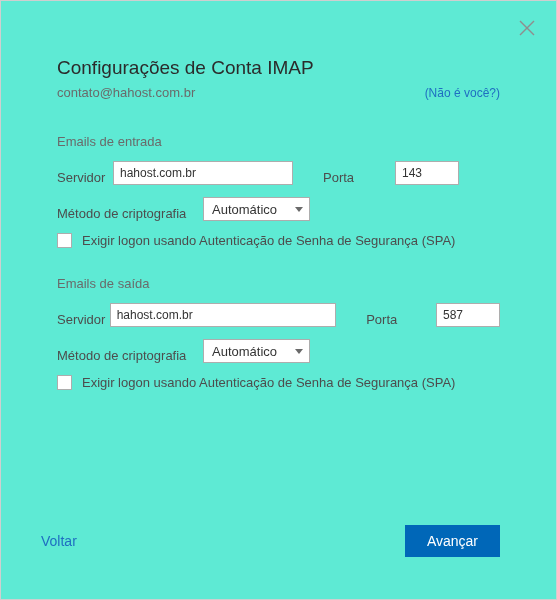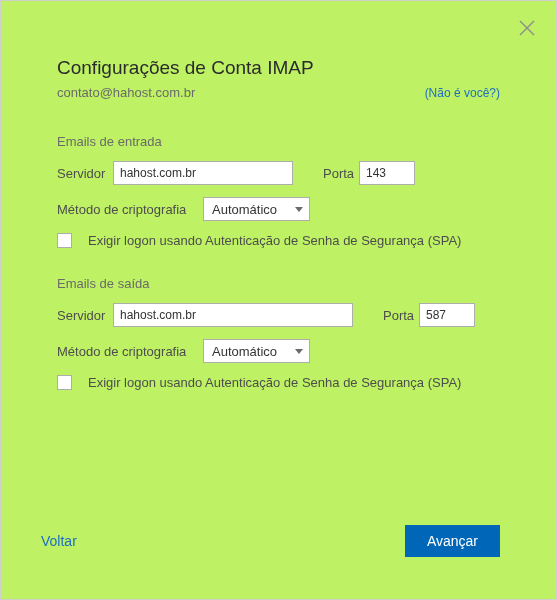--- a/index.html
+++ b/index.html
@@ -1,67 +1,67 @@
 <!DOCTYPE html>
 <html><head>
   <meta charset="utf-8">
   <style>
     * { box-sizing: border-box; margin: 0; padding: 0; }
     html,body { font-family: "Segoe UI", Arial, sans-serif; background: #fafafa; }
     .frame {
       width: 557px; height: 600px;
-      background: #bef264;
+      background: #5eead4;
       border: 1px solid #cfcfcf;
       position: relative;
       padding: 56px 56px 40px 56px;
       color: #333;
     }
     .close-icon {
       position: absolute;
       top: 18px; right: 20px;
       width: 18px; height: 18px;
       cursor: pointer;
     }
     .close-icon svg line { stroke: #8e8e8e; stroke-width: 1.4; }
     .dlg-title { font-size: 19px; font-weight: 500; color: #2b2b2b; margin-bottom: 6px; }
     .dlg-sub-row { display: flex; justify-content: space-between; align-items: baseline; margin-bottom: 34px; }
     .dlg-email { font-size: 13px; color: #6a6a6a; }
     .dlg-link { font-size: 12px; color: #1f6ec1; cursor: pointer; }
 
     .section-title { font-size: 13px; color: #6a6a6a; margin-bottom: 12px; }
-    .row { display:flex; align-items:center; margin-bottom: 12px; }
+    .row { display:flex; align-items:flex-end; margin-bottom: 12px; }
     .lbl { font-size: 13px; color: #4d4d4d; }
     .lbl.server { width: 56px; }
     .lbl.port { width: 36px; margin-left: 30px; }
     .lbl.method { width: 146px; }
     input.tbox {
       border: 1px solid #adadad;
       height: 24px;
       padding: 0 6px;
       font-size: 12px;
       color: #333;
     }
     input.server-box { width: 180px; }
-    input.port-box { width: 56px; }
+    input.port-box { width: 64px; margin-left: 36px; }
 
     .dropdown {
       display: inline-flex; align-items: center;
       border: 1px solid #adadad;
       height: 24px; padding: 0 6px 0 8px;
       font-size: 13px; color: #333;
       gap: 18px; cursor: pointer;
       background: #fff;
     }
     .dropdown .caret {
       width:0; height:0;
       border-left: 4px solid transparent;
       border-right: 4px solid transparent;
       border-top: 5px solid #6a6a6a;
     }
-    .chkrow { display:flex; align-items:center; gap: 16px; margin: 6px 0 28px 0; }
+    .chkrow { display:flex; align-items:center; gap: 10px; margin: 6px 0 28px 0; }
     .chk {
       width: 15px; height: 15px;
       border: 1px solid #adadad;
       background:#fff;
       display:inline-block;
       cursor:pointer;
     }
     .chk-label { font-size: 13px; color: #4d4d4d; }
 
     .bottom-bar {

